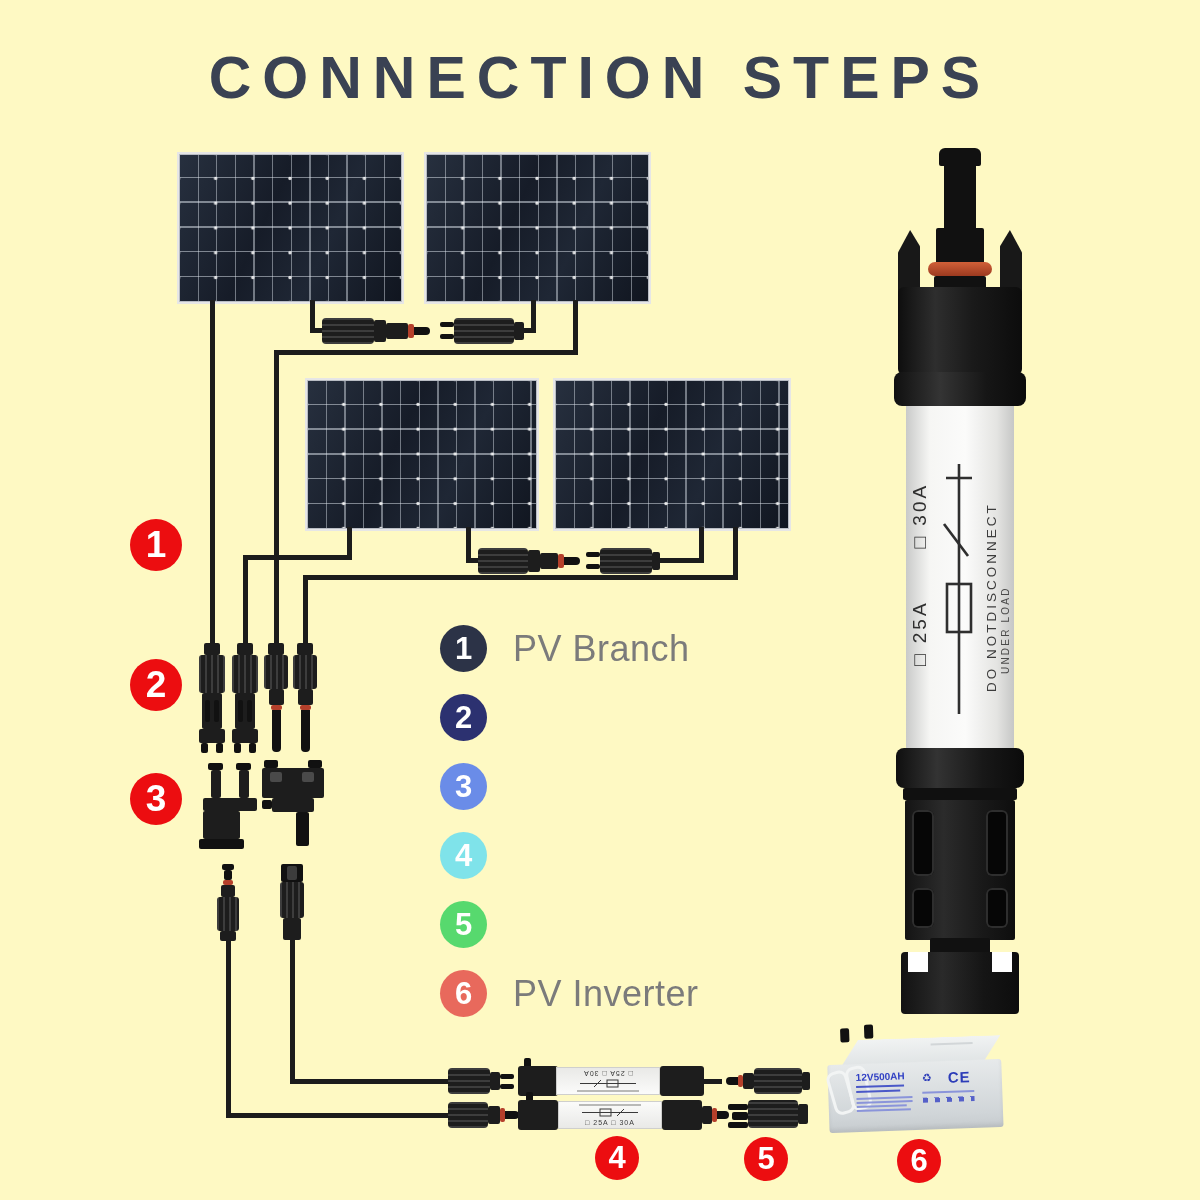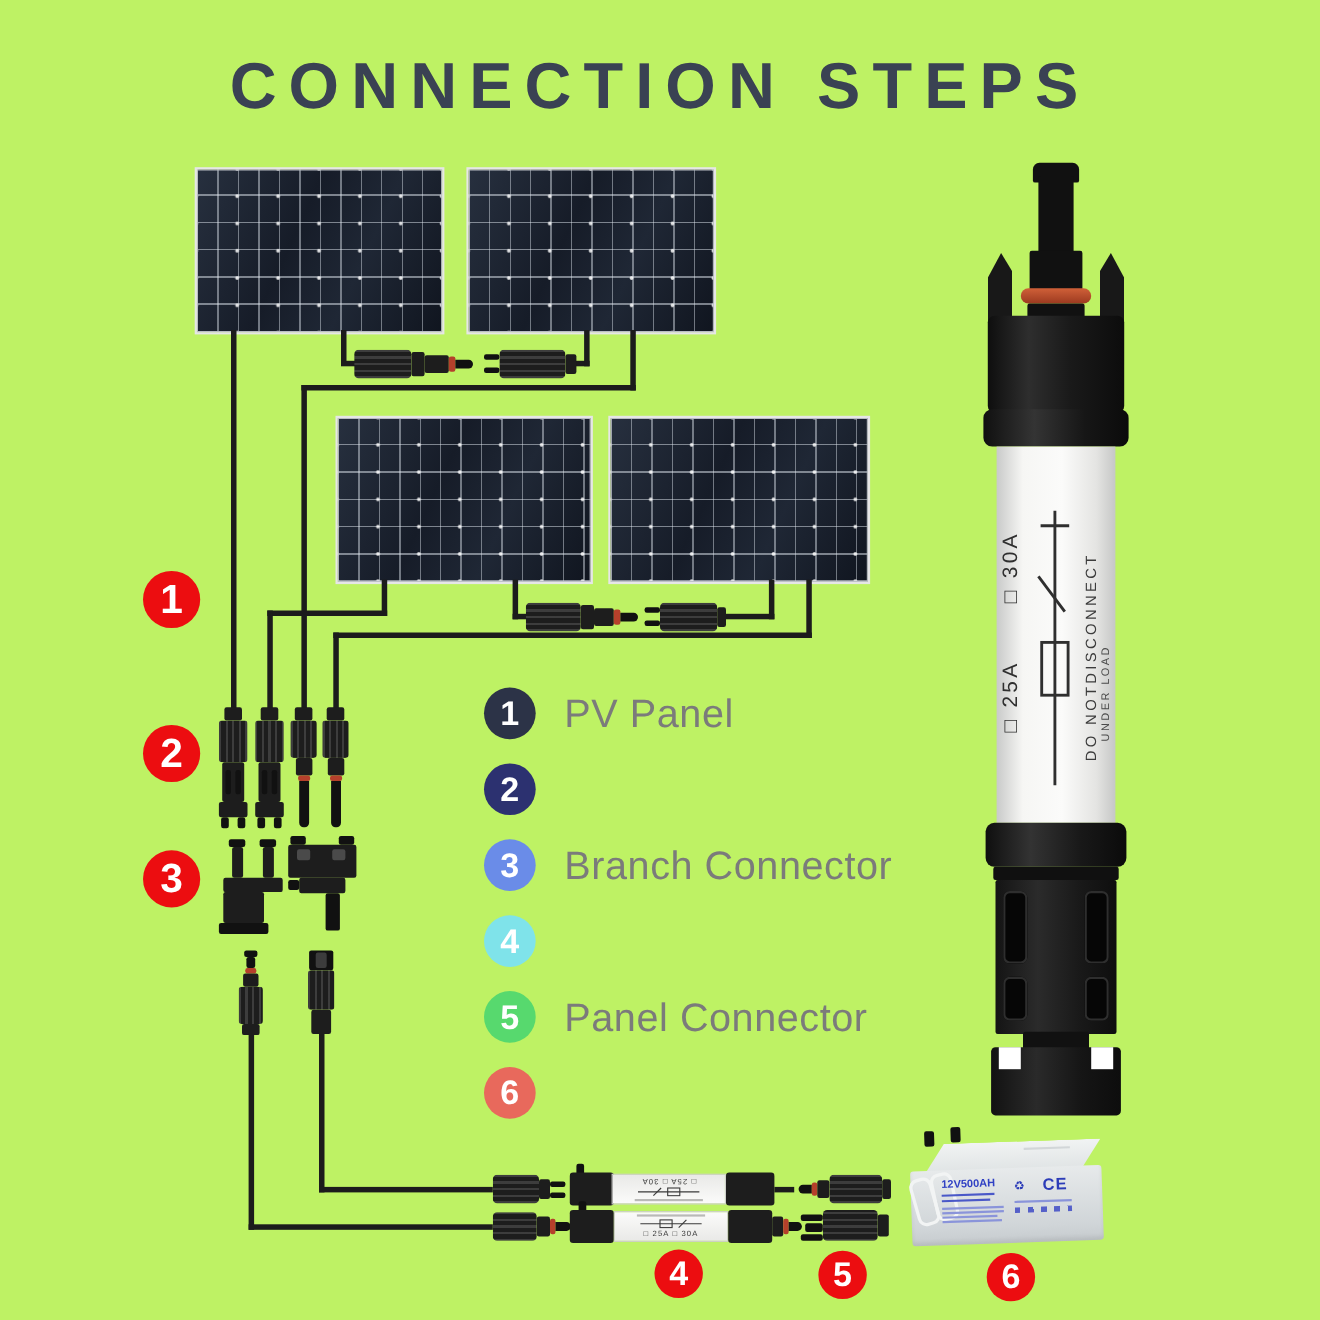--- a/index.html
+++ b/index.html
@@ -1,16 +1,16 @@
 <!DOCTYPE html>
 <html><head>
 <meta charset="utf-8">
 <style>
   html,body{margin:0;padding:0;background:#ffffff;}
-  .canvas{position:relative;width:1200px;height:1200px;background:#bef264;overflow:hidden;
+  .canvas{position:relative;width:1200px;height:1200px;background:#fef9c3;overflow:hidden;
           font-family:"Liberation Sans", sans-serif;}
   .abs{position:absolute;}
   .title{position:absolute;left:0;top:44px;width:1200px;text-align:center;
          font-size:59px;font-weight:700;letter-spacing:11px;color:#3a4253;}
   
   .panel{position:absolute;border:2px solid #e6e6e6;box-shadow:inset 0 0 0 1px #b9bdc4;
     background:
       radial-gradient(circle, rgba(255,255,255,.85) 1.2px, rgba(255,255,255,0) 2.1px),
       repeating-linear-gradient(90deg, rgba(225,232,240,.45) 0 1.3px, rgba(0,0,0,0) 1.3px 18.6px),
       repeating-linear-gradient(0deg, rgba(225,232,240,.5) 0 1.3px, rgba(0,0,0,0) 1.3px 24.8px),
@@ -194,48 +194,47 @@
     <div class="cp" style="left:287px;top:866px;width:10px;height:14px;background:#3c3c3c;"></div>
     <div class="cp ribV" style="left:280px;top:882px;width:24px;height:36px;border-radius:3px;"></div>
     <div class="cp" style="left:283px;top:918px;width:18px;height:22px;"></div>
   </div>
 
   <div>
     <div class="legend-row" style="top:625px;">
       <div class="legend-bubble" style="background: rgb(44, 51, 71);">
           <span>1</span>
         </div>
-      <div class="legend-label" style="color: rgb(123, 123, 123);">PV Panel</div>
+      <div class="legend-label" style="color: rgb(123, 123, 123);">PV Branch</div>
     </div>
     <div class="legend-row" style="top:694px;">
       <div class="legend-bubble" style="background: rgb(44, 49, 112);">
           <span>2</span>
         </div>
     </div>
     <div class="legend-row" style="top:763px;">
       <div class="legend-bubble" style="background: rgb(106, 140, 232);">
           <span>3</span>
         </div>
-      <div class="legend-label" style="color: rgb(123, 123, 123);">Branch Connector</div>
     </div>
     <div class="legend-row" style="top:832px;">
       <div class="legend-bubble" style="background: rgb(127, 227, 234);">
           <span>4</span>
         </div>
     </div>
     <div class="legend-row" style="top:901px;">
       <div class="legend-bubble" style="background: rgb(87, 217, 110);">
           <span>5</span>
         </div>
-      <div class="legend-label" style="color: rgb(123, 123, 123);">Panel Connector</div>
     </div>
     <div class="legend-row" style="top:970px;">
       <div class="legend-bubble" style="background: rgb(232, 105, 92);">
           <span>6</span>
         </div>
+      <div class="legend-label" style="color: rgb(123, 123, 123);">PV Inverter</div>
     </div>
   </div>
 
   <div>
     <div class="cp dark" style="left:939px;top:148px;width:42px;height:18px;border-radius:6px 6px 2px 2px;"></div>
     <div class="cp dark" style="left:944px;top:160px;width:32px;height:70px;"></div>
     <div class="cp dark" style="left:936px;top:228px;width:48px;height:36px;"></div>
     <div class="ring" style="left:928px;top:262px;width:64px;height:14px;border-radius:7px;background:linear-gradient(180deg,#d06038,#9c3a20);"></div>
     <div class="cp dark" style="left:934px;top:276px;width:52px;height:14px;"></div>
     <div class="wing" style="left:898px;top:230px;"></div>

